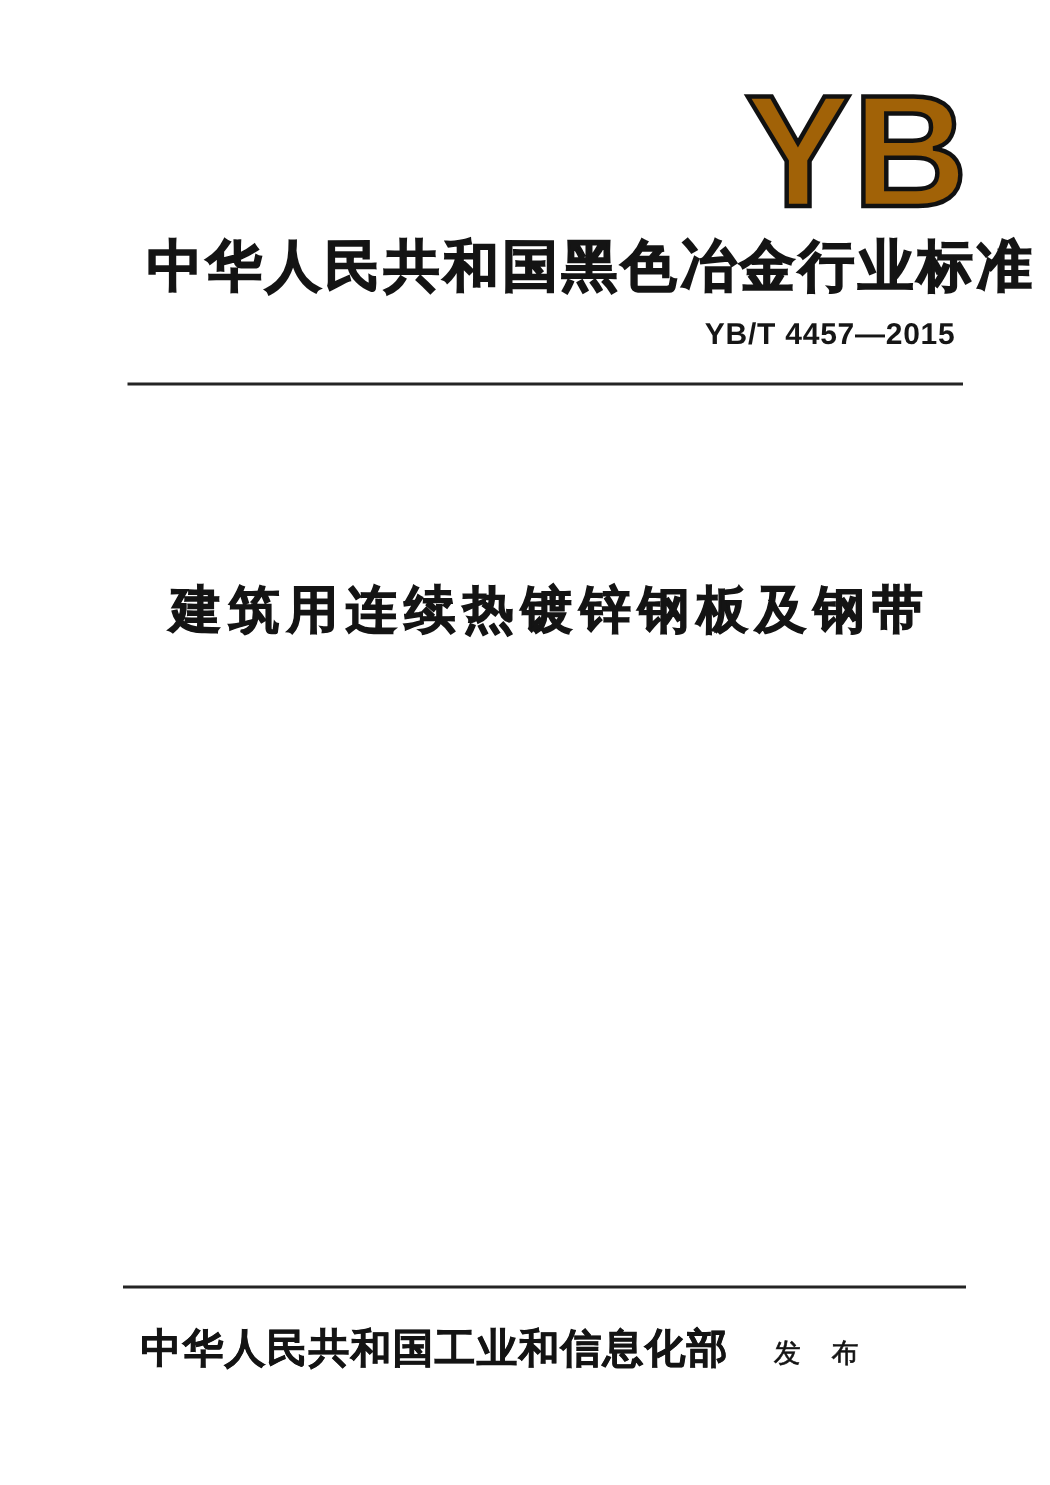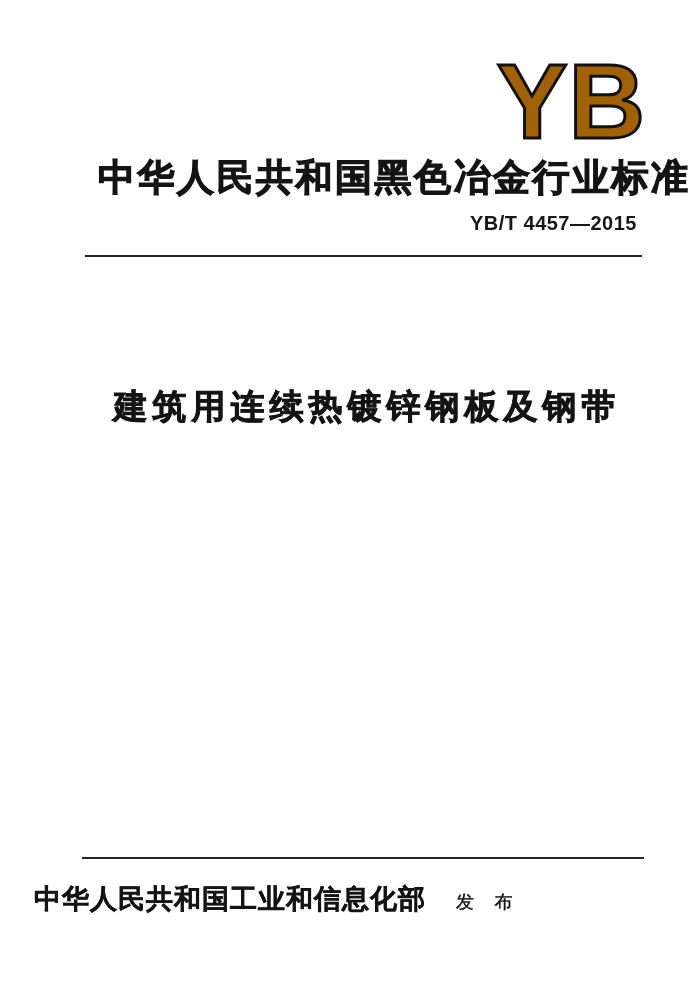--- a/index.html
+++ b/index.html
@@ -135,21 +135,21 @@
 
   
   .publisher-row {
     position: absolute;
     left: 0;
     top: 881px;
     width: 640px;
     padding-left: 34px;
     box-sizing: border-box;
     display: flex;
-    justify-content: flex-start;
+    justify-content: center;
     align-items: baseline;
     font-family: "Liberation Serif", "DejaVu Serif", serif;
     color: #141414;
   }
   .publisher-name {
     font-size: 27px;
     font-weight: bold;
     letter-spacing: 1px;
     -webkit-text-stroke: 0.4px #141414;
     white-space: nowrap;

